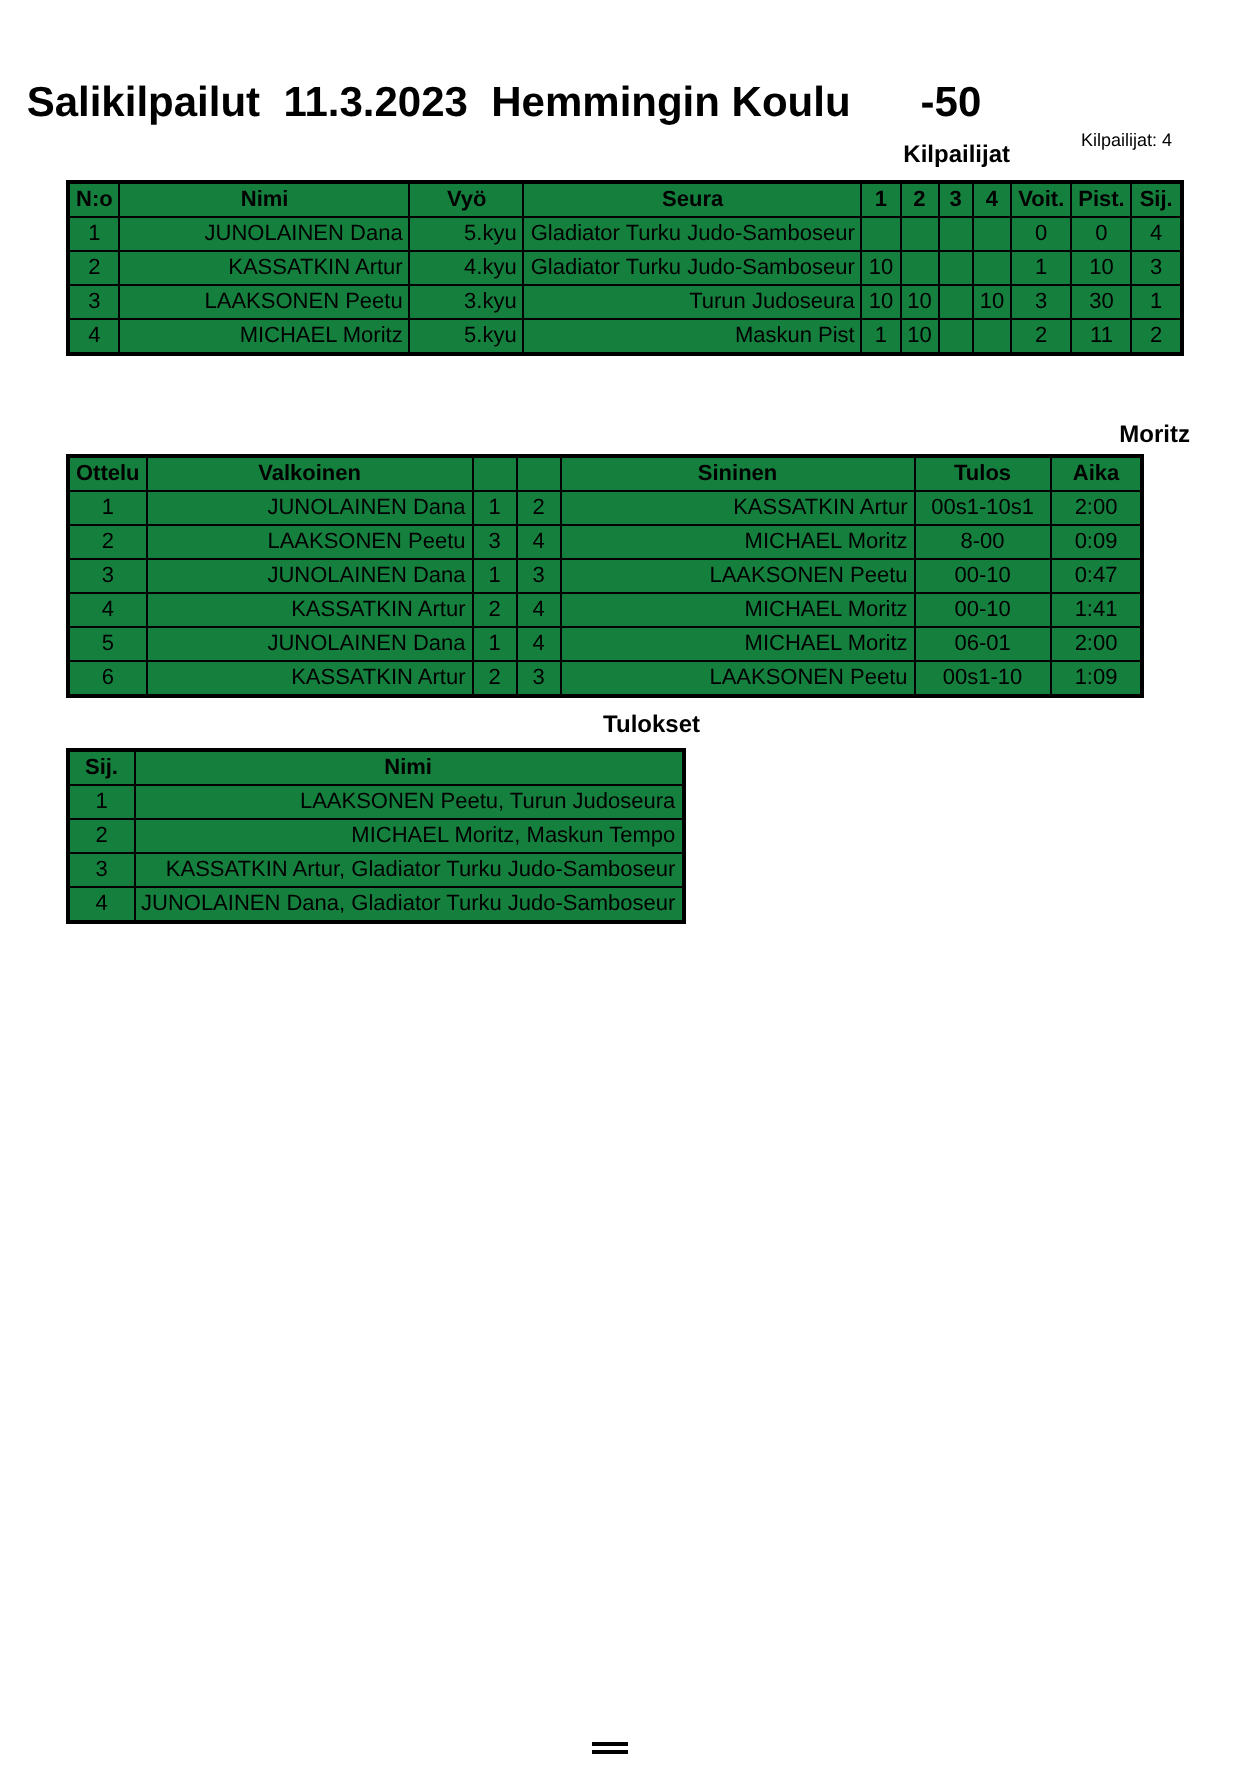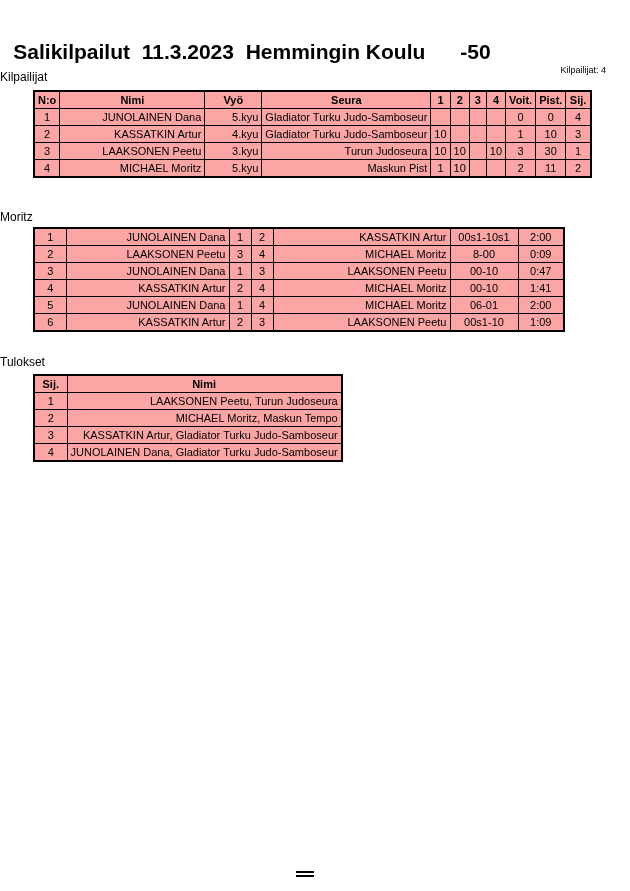--- a/index.html
+++ b/index.html
@@ -11,38 +11,38 @@
     position: relative;
     overflow: hidden;
   }
   .doc-title {
     position: absolute; top: 40px; left: 0; width: 504px;
     text-align: center;
     font-size: 21px; font-weight: bold;
     white-space: pre;
   }
   .meta-count {
-    position: absolute; top: 65px; right: 24px;
+    position: absolute; top: 65px; right: 44px;
     font-size: 9px;
     text-align: center;
   }
   .section-title {
     position: absolute;
-    font-size: 12px; font-weight: normal;
-    text-align: left;
+    font-size: 12px; font-weight: bold;
+    text-align: right;
   }
   #st-kilpailijat { top: 70px; left: 0; width: 505px; }
   #st-ottelut     { top: 210px; left: 0; width: 595px; }
   #st-tulokset    { top: 355px; left: 0; width: 350px; }
 
   table.report {
     position: absolute;
     border-collapse: collapse;
     table-layout: fixed;
-    background: #fca5a5;
+    background: #15803d;
     border: 2px solid #000000;
   }
   table.report th, table.report td {
     border: 1px solid #000000;
     font-size: 11px;
     padding: 0 3px;
     height: 16px;
     line-height: 16px;
     white-space: nowrap;
     overflow: visible;
@@ -160,20 +160,29 @@
   <colgroup>
     <col style="width:32px">
       <col style="width:163px">
       <col style="width:22px">
       <col style="width:22px">
     <col style="width:177px">
       <col style="width:68px">
       <col style="width:46px">
   </colgroup>
   <tbody>
+      <tr>
+    <th>Ottelu</th>
+    <th>Valkoinen</th>
+    <th></th>
+    <th></th>
+    <th>Sininen</th>
+    <th>Tulos</th>
+    <th>Aika</th>
+  </tr>
   <tr>
     <td class="ta-c">1</td>
     <td class="ta-l">JUNOLAINEN Dana</td>
     <td class="ta-c">1</td>
     <td class="ta-c">2</td>
     <td class="ta-l">KASSATKIN Artur</td>
     <td class="ta-c">00s1-10s1</td>
     <td class="ta-c">2:00</td>
   </tr>
   <tr>

